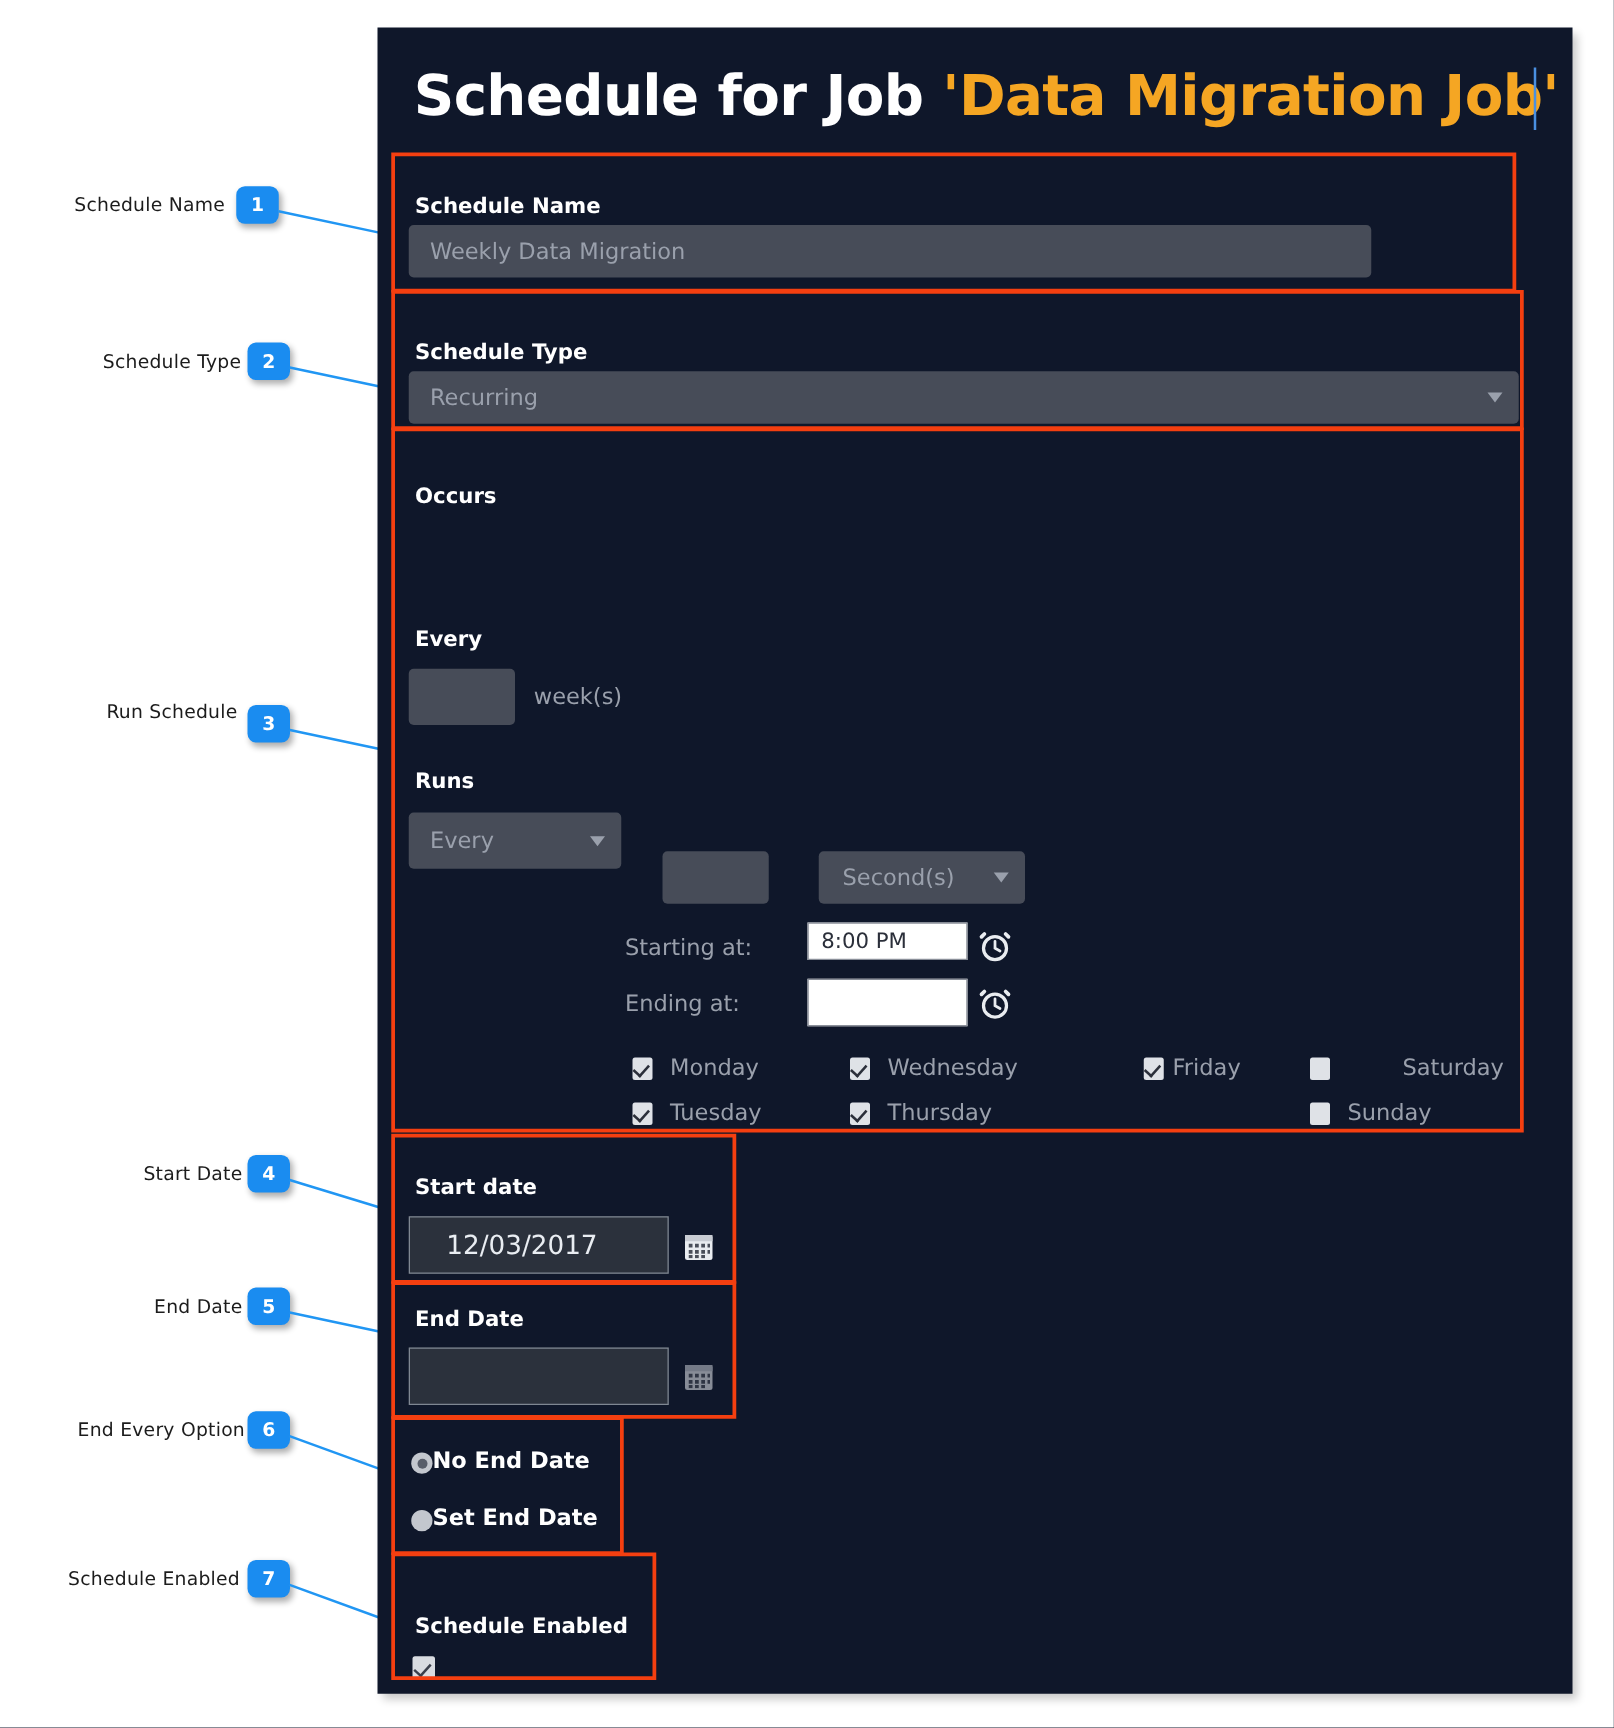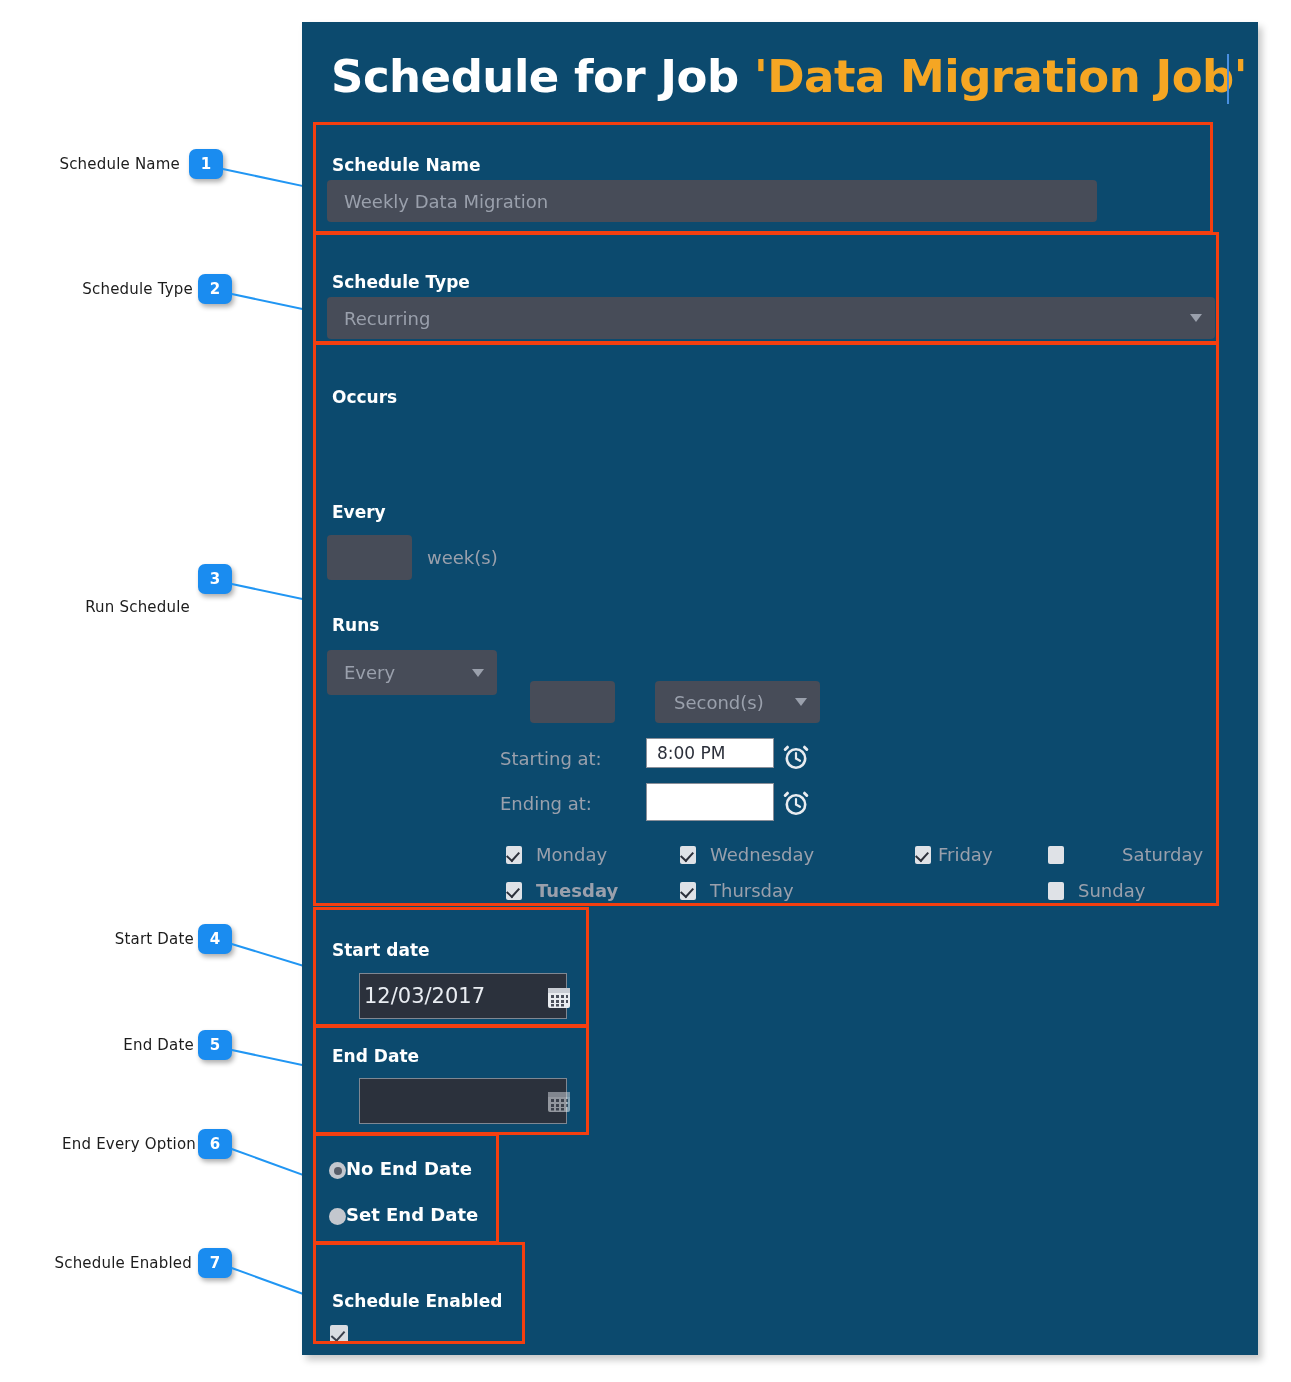--- a/index.html
+++ b/index.html
@@ -37,21 +37,21 @@
     height:0;
     border-top:2px solid #2196f3;
     transform-origin:0 0;
   }
 
   
   .panel{
     position:absolute;
     left:302px;top:22px;
     width:956px;height:1333px;
-    background:#0c4a6e;
+    background:#0f172a;
     box-shadow:4px 5px 7px rgba(0,0,0,0.22);
     box-sizing:border-box;
   }
   .panel-title{
     position:absolute;
     left:29px;top:28px;
     font-family:"DejaVu Sans", sans-serif;
     font-weight:bold;
     font-size:45px;
     color:#ffffff;
@@ -147,22 +147,21 @@
   }
   .date-input{
     position:absolute;
     background:#2b313c;
     border:1px solid #7f8792;
     box-sizing:border-box;
     color:#e9edf2;
     font-family:"DejaVu Sans", sans-serif;
     font-size:21px;
     display:flex;align-items:center;
-    padding-left:4px;
-    margin-left:32px;
+    padding-left:29px;
   }
 
   
   .clock-icon{position:absolute;width:26px;height:26px;}
   
   .cal-icon{position:absolute;width:26px;height:26px;}
 
   
   .cb{
     position:absolute;
@@ -240,21 +239,21 @@
   <div class="ann-line" style="left:223px;top:168px;width:92px;transform:rotate(12deg);"></div>
 </div>
 
 <div>
   <div class="ann-label" style="left:53px;top:280px;width:140px;">Schedule Type</div>
   <div class="ann-badge" style="left:198px;top:274px;">2</div>
   <div class="ann-line" style="left:232px;top:293px;width:88px;transform:rotate(12deg);"></div>
 </div>
 
 <div>
-  <div class="ann-label" style="left:50px;top:598px;width:140px;">Run Schedule</div>
+  <div class="ann-label" style="left:50px;top:560px;width:140px;">Run Schedule</div>
   <div class="ann-badge" style="left:198px;top:564px;">3</div>
   <div class="ann-line" style="left:232px;top:583px;width:88px;transform:rotate(12deg);"></div>
 </div>
 
 <div>
   <div class="ann-label" style="left:84px;top:930px;width:110px;">Start Date</div>
   <div class="ann-badge" style="left:198px;top:924px;">4</div>
   <div class="ann-line" style="left:232px;top:943px;width:96px;transform:rotate(17deg);"></div>
 </div>
 
@@ -321,21 +320,21 @@
   <div class="white-input" style="left:344px;top:761px;width:128px;height:38px;"></div>
   <svg class="clock-icon" viewBox="0 0 26 26" style="left:481px;top:768px;">
     <path d="M4.5 3.2 L2.2 5.5 M21.5 3.2 L23.8 5.5" stroke="#e9ecf0" stroke-width="3" stroke-linecap="round"></path>
     <circle cx="13" cy="14.5" r="9.2" fill="none" stroke="#e9ecf0" stroke-width="2.6"></circle>
     <path d="M13 9 L13 14.5 L17 16.8" stroke="#e9ecf0" stroke-width="2.2" fill="none" stroke-linecap="round"></path>
   </svg>
 
   <div class="cb checked" style="left:204px;top:824px;"></div>
   <div class="cb-label" style="left:234px;top:822px;">Monday</div>
   <div class="cb checked" style="left:204px;top:860px;"></div>
-  <div class="cb-label" style="left:234px;top:858px;font-weight:bold;">Tuesday</div>
+  <div class="cb-label" style="left:234px;top:858px;">Tuesday</div>
 
   <div class="cb checked" style="left:378px;top:824px;"></div>
   <div class="cb-label" style="left:408px;top:822px;">Wednesday</div>
   <div class="cb checked" style="left:378px;top:860px;"></div>
   <div class="cb-label" style="left:408px;top:858px;">Thursday</div>
 
   <div class="cb checked" style="left:613px;top:824px;"></div>
   <div class="cb-label" style="left:610px;top:822px;margin-left:26px;">Friday</div>
 
   <div class="cb" style="left:746px;top:824px;"></div>

